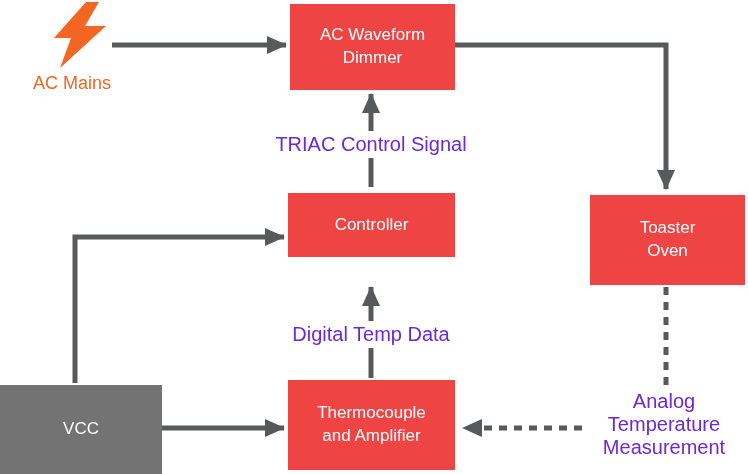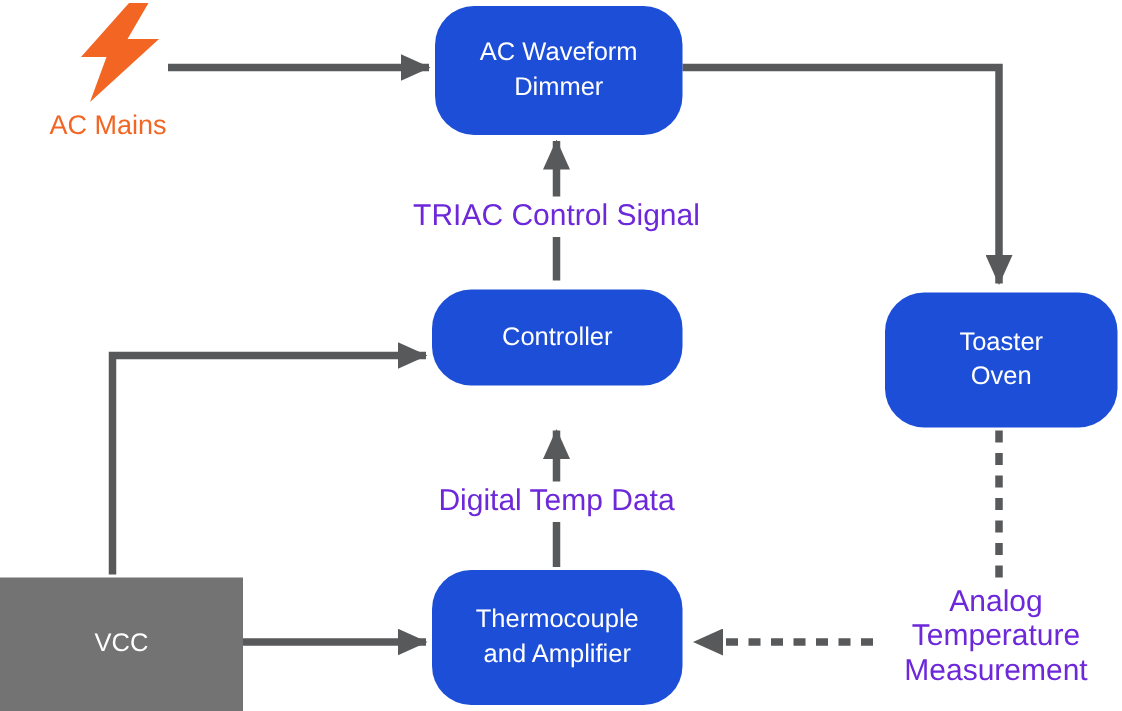--- a/index.html
+++ b/index.html
@@ -28,21 +28,21 @@
     display: flex;
     flex-direction: column;
     align-items: center;
     justify-content: center;
     text-align: center;
     color: #ffffff;
     font-size: 17px;
     line-height: 1.35;
     z-index: 2;
   }
-  .node.cyan   { background: #1d4ed8; border-radius: 26px; }
+  .node.cyan   { background: #ef4444; }
   .node.orange { background: #737373; }
 
   .node-dimmer     { left: 290px; top: 4px;   width: 165px; height: 86px; }
   .node-controller { left: 288px; top: 193px; width: 167px; height: 64px; }
   .node-toaster    { left: 590px; top: 195px; width: 155px; height: 90px; }
   .node-thermo     { left: 288px; top: 380px; width: 167px; height: 90px; }
   .node-vcc        { left: 0px;   top: 385px; width: 162px; height: 89px; }
 
   .edge-label {
     position: absolute;

